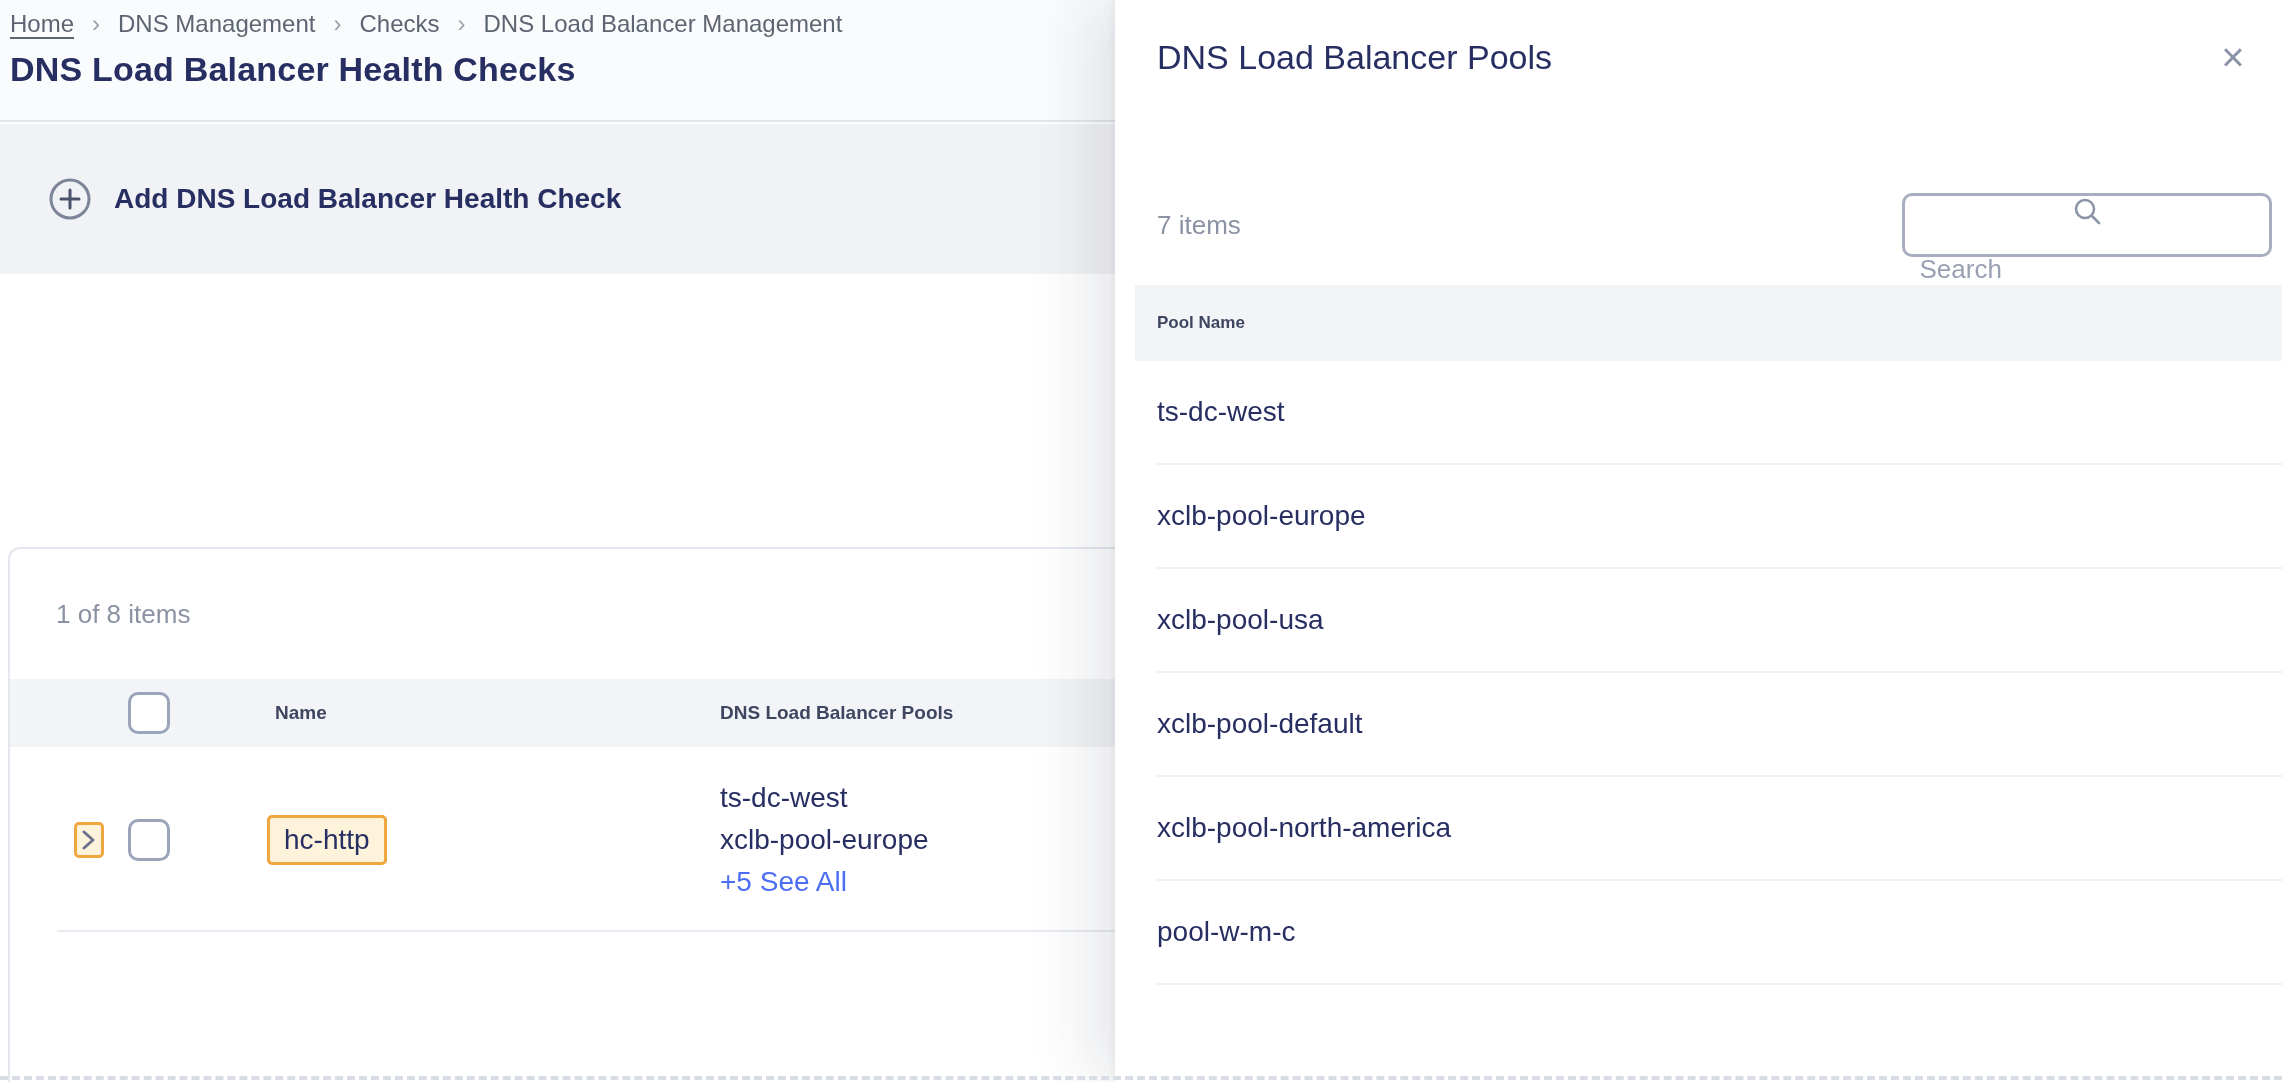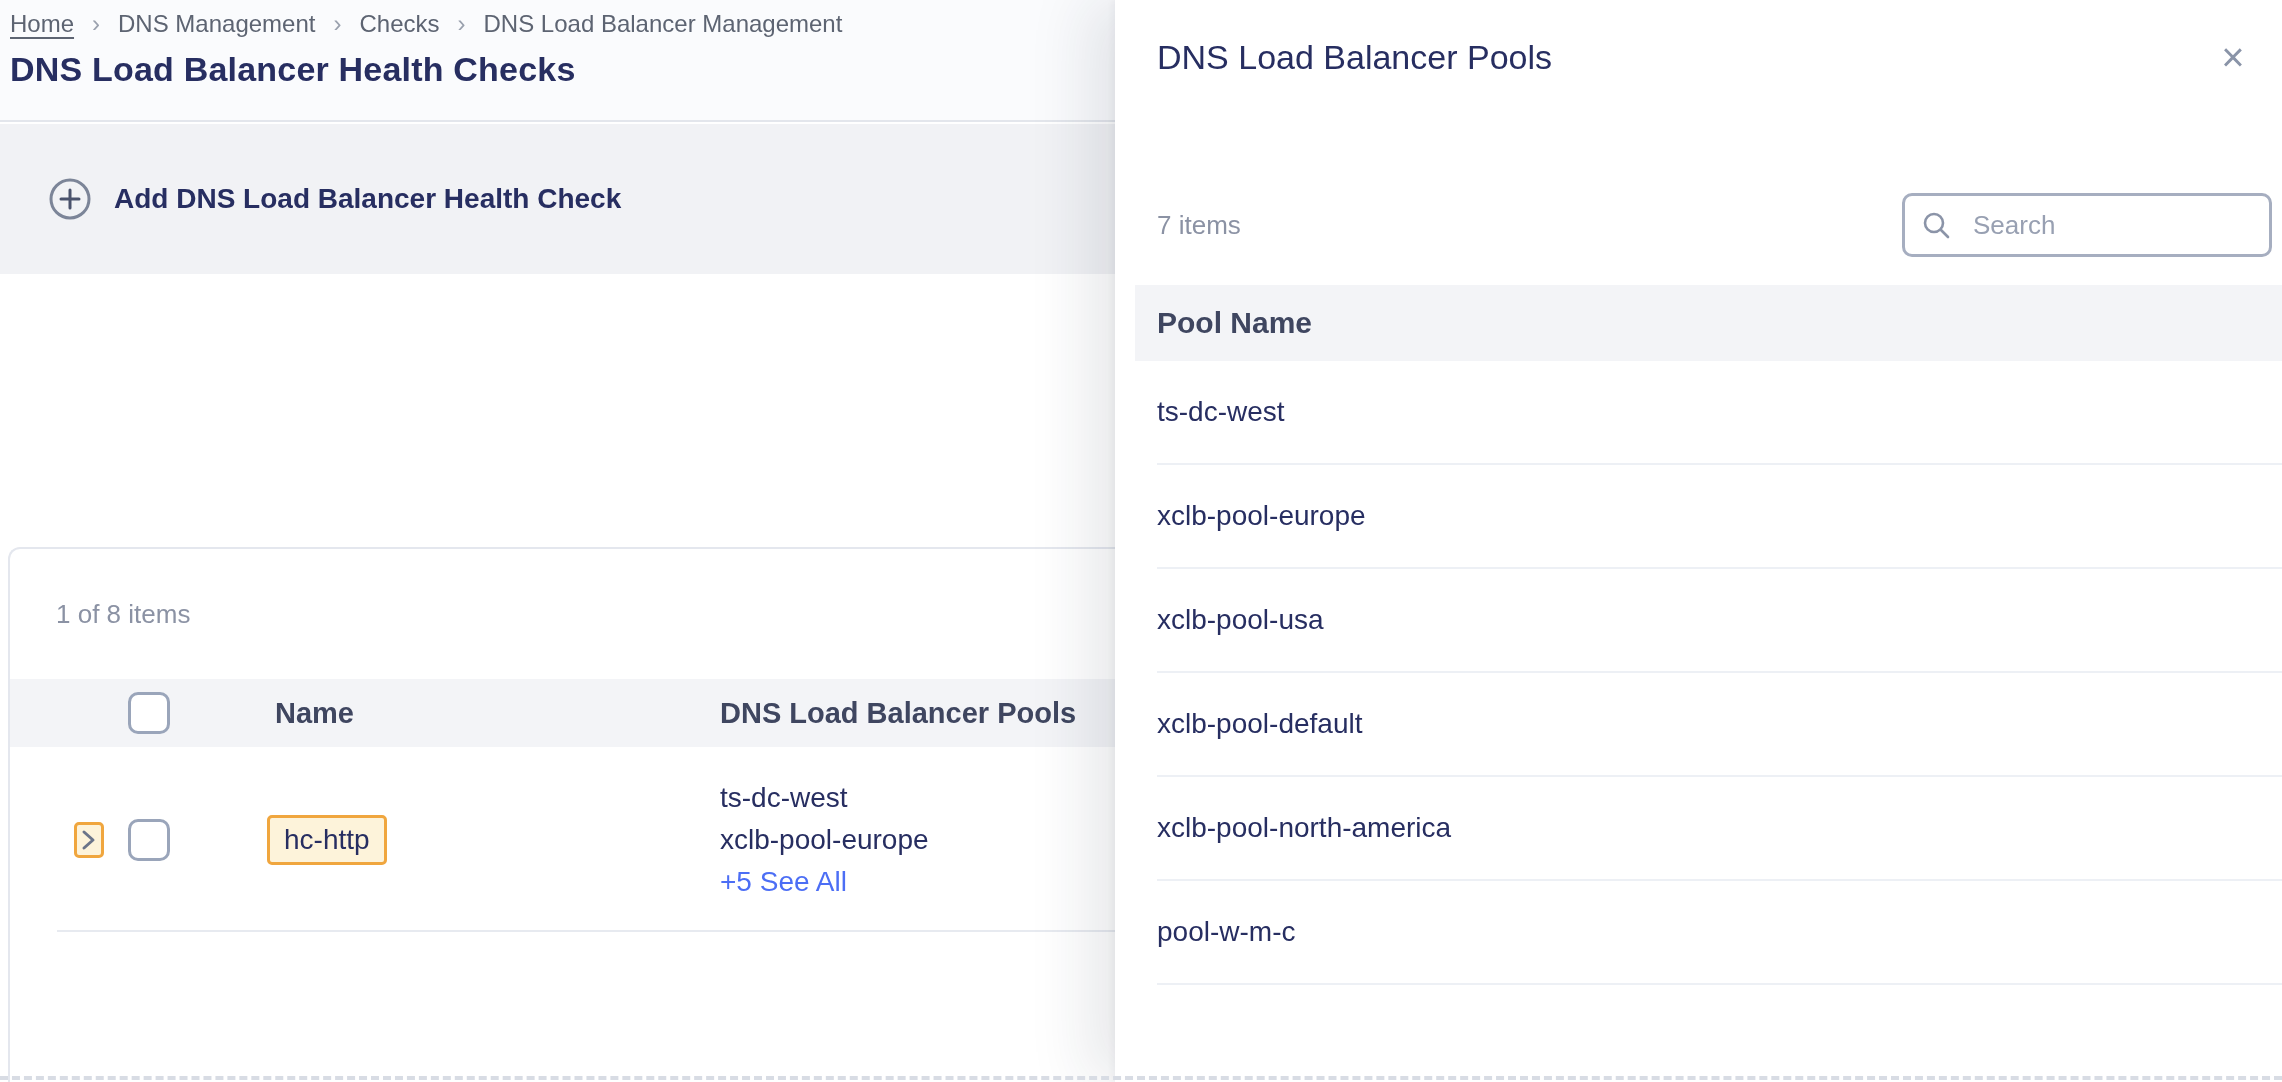--- a/index.html
+++ b/index.html
@@ -45,21 +45,21 @@
     position:absolute; top:273px; left:8px; right:0; bottom:0;
     background:#ffffff; border:2px solid #e4e7ee; border-right:none; border-bottom:none;
     border-radius:12px 0 0 0;
   }
   .card-meta {
     height:130px; display:flex; align-items:center; padding-left:46px;
     font-size:26px; color:#8b92a4;
   }
   .tbl-grid { display:grid; grid-template-columns:118px 147px 445px 1fr; align-items:center; }
   .tbl-head { height:68px; background:#f3f4f7; }
-  .tbl-head .col-label { font-size:29px; font-weight:700; color:#3f4660; }
+  .tbl-head .col-label { font-size:19px; font-weight:700; color:#3f4660; }
   .checkbox {
     width:42px; height:42px; border:3px solid #9aa5ba; border-radius:10px;
     background:#fff; display:inline-block; cursor:pointer;
   }
   .tbl-row { min-height:185px; position:relative; }
   .row-divider { position:absolute; left:47px; right:0; bottom:0; border-bottom:2px solid #e7eaf0; }
 
   .expand-box {
     margin-left:64px; width:30px; height:36px;
     border:3px solid #f0a63e; background:#fdf3da; border-radius:5px;
@@ -89,32 +89,32 @@
     font-size:40px; line-height:46px; color:#8a94a8; text-align:center;
     font-family:"Liberation Sans", sans-serif;
   }
   .panel-toolbar {
     position:absolute; top:180px; left:42px; right:10px; height:90px;
     display:flex; align-items:center; justify-content:space-between;
   }
   .items-count { font-size:26px; color:#8b92a4; }
   .search-box {
     width:370px; height:64px; border:3px solid #a6aec0; border-radius:10px;
-    background:#fff; display:flex; align-items:center; padding:0 16px; gap:22px;
+    background:#fff; display:flex; align-items:center; padding:0 16px; gap:28px;flex-direction:column;
   }
   .search-box input {
     border:none; outline:none; flex:1; font-size:26px; color:#3f4660;
     font-family:"Liberation Sans", sans-serif; background:transparent; min-width:0;
   }
   .search-box input::placeholder { color:#98a0b2; }
 
   .panel-table-head {
     position:absolute; top:285px; left:20px; right:0; height:76px;
     background:#f3f4f7; display:flex; align-items:center; padding-left:22px;
-    font-size:30px; font-weight:700; color:#3f4660;
+    font-size:17px; font-weight:700; color:#3f4660;
   }
   .panel-rows { position:absolute; top:361px; left:0; right:0; }
   .panel-row {
     margin-left:42px; height:104px; display:flex; align-items:center;
     border-bottom:2px solid #edf0f5; font-size:28px; color:#272e61; cursor:default;
   }
 
   
   .bottom-edge {
     position:absolute; left:0; right:0; bottom:2px; z-index:30;

